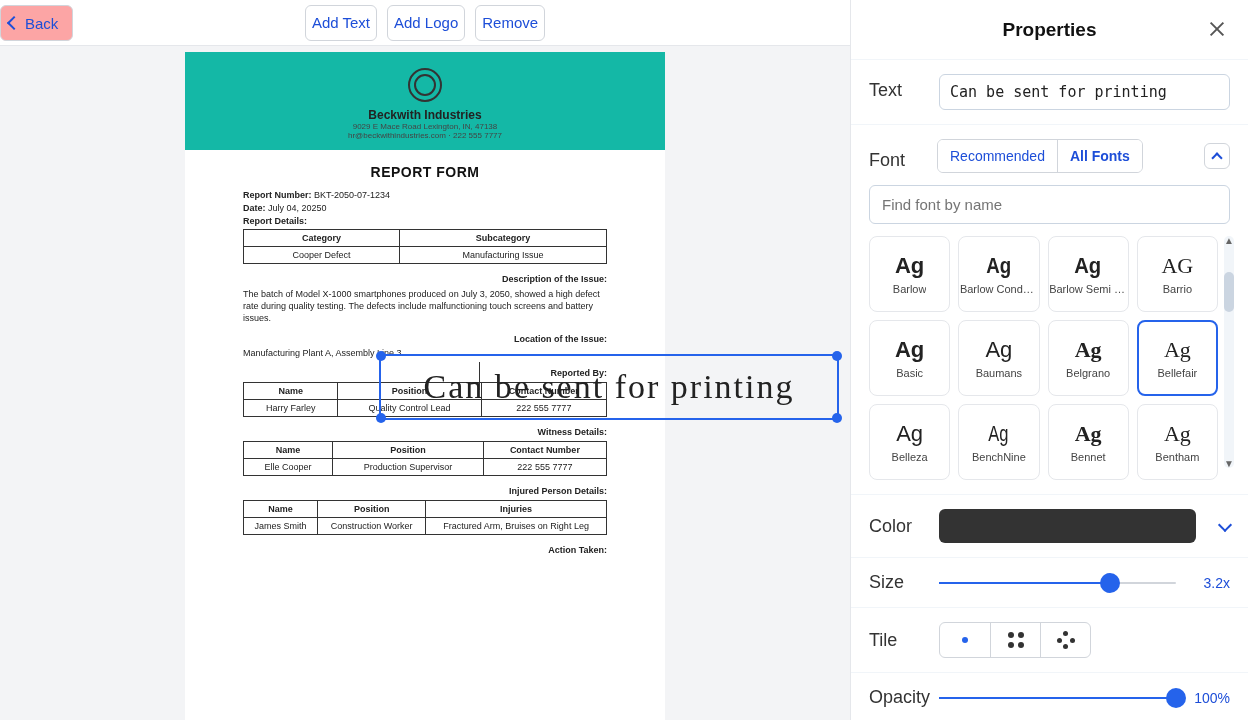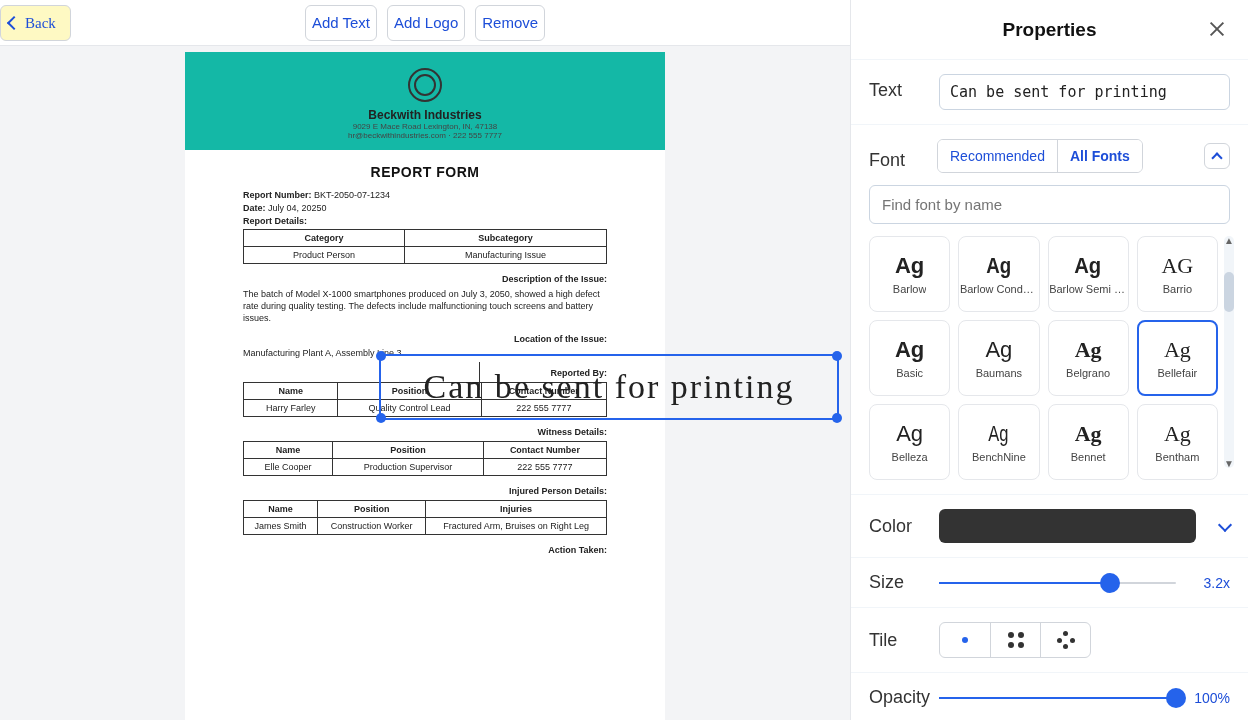--- a/index.html
+++ b/index.html
@@ -1,19 +1,19 @@
 <!DOCTYPE html>
 <html><head>
 <meta charset="utf-8">
 <style>
 * { box-sizing: border-box; margin: 0; padding: 0; }
 body { font-family: -apple-system, BlinkMacSystemFont, "Segoe UI", Arial, sans-serif; background: #f8f9fa; width: 1248px; height: 720px; overflow: hidden; position: relative; }
 
 .topbar { position: absolute; top: 0; left: 0; right: 398px; height: 46px; background: #fff; border-bottom: 1px solid #e5e7eb; display: flex; align-items: center; justify-content: center; }
-.back-btn { position: absolute; left: 0; top: 5px; height: 36px; padding: 0 14px 0 8px; border: 1px solid #d1d5db; border-radius: 6px; background: #fef9c3; color: #1d4ed8; font-size: 15px; display: flex; align-items: center; cursor: pointer; font-family: Liberation Serif, serif; }
+.back-btn { position: absolute; left: 0; top: 5px; height: 36px; padding: 0 14px 0 8px; border: 1px solid #d1d5db; border-radius: 6px; background: #fca5a5; color: #1d4ed8; font-size: 15px; display: flex; align-items: center; cursor: pointer; }
 .back-btn .chev { width: 10px; height: 10px; border-left: 2px solid #1d4ed8; border-bottom: 2px solid #1d4ed8; transform: rotate(45deg); margin-right: 6px; }
 .top-actions { display: flex; gap: 10px; }
 .top-actions button { height: 36px; padding: 0 6px; border: 1px solid #d1d5db; border-radius: 6px; background: #fff; color: #1d4ed8; font-size: 15px; cursor: pointer; }
 
 .canvas { position: absolute; top: 46px; left: 0; right: 398px; bottom: 0; background: #f3f4f6; display: flex; justify-content: center; overflow: auto; }
 .doc { width: 480px; background: #fff; margin-top: 6px; position: relative; }
 .doc-header { background: #14b8a6; padding: 16px 10px 10px; text-align: center; }
 .logo-circle { width: 34px; height: 34px; margin: 0 auto 6px; border: 2.5px solid #333; border-radius: 50%; position: relative; }
 .logo-circle::after { content: ""; position: absolute; inset: 4px; border: 2px solid #333; border-radius: 50%; }
 .company-name { font-weight: 700; font-size: 12px; color: #222; }
@@ -119,21 +119,21 @@
       <div class="field-row"><span class="field-label">Report Number:</span> <span>BKT-2050-07-1234</span></div>
       <div class="field-row"><span class="field-label">Date:</span> <span>July 04, 20250</span></div>
       <div class="field-row"><span class="field-label">Report Details:</span></div>
       <table class="doc-table">
         <tbody>
             <tr>
               <th>Category</th>
               <th>Subcategory</th>
             </tr>
         <tr>
-              <td>Product Person</td>
+              <td>Cooper Defect</td>
               <td>Manufacturing Issue</td>
             </tr>
       </tbody>
         </table>
       <div class="section-label">Description of the Issue:</div>
       <div class="desc-text">The batch of Model X-1000 smartphones produced on July 3, 2050, showed a high defect rate during quality testing. The defects include malfunctioning touch screens and battery issues.</div>
       <div class="section-label">Location of the Issue:</div>
       <div>Manufacturing Plant A, Assembly Line 3</div>
       <div class="section-label">Reported By:</div>
       <table class="doc-table">

